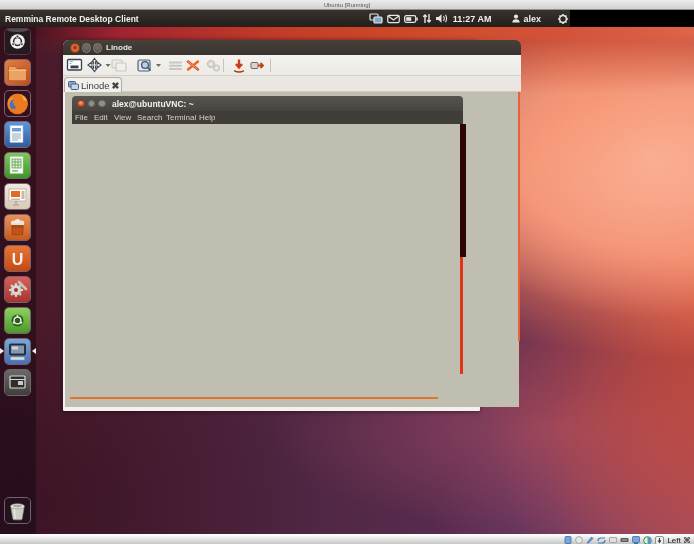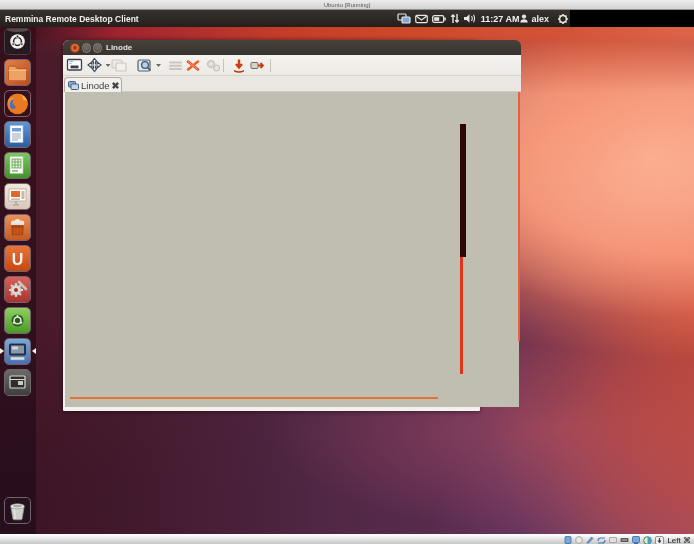--- a/index.html
+++ b/index.html
@@ -114,26 +114,26 @@
       <rect x="12.3" y="2.5" width="1.5" height="3" fill="#e8e6e2"></rect>
     </svg>
     <svg width="10" height="11" viewBox="0 0 10 11" style="margin-right:3px">
       <path d="M3 10 L3 2 M1.2 3.8 L3 2 L4.8 3.8" stroke="#e8e6e2" stroke-width="1.4" fill="none"></path>
       <path d="M7 1 L7 9 M5.2 7.2 L7 9 L8.8 7.2" stroke="#e8e6e2" stroke-width="1.4" fill="none"></path>
     </svg>
     <svg width="13" height="11" viewBox="0 0 13 11" style="margin-right:5px">
       <path d="M1 4 L3.5 4 L6.5 1.3 L6.5 9.7 L3.5 7 L1 7 Z" fill="#e8e6e2"></path>
       <path d="M8.5 3 Q10 5.5 8.5 8 M10.5 1.8 Q12.6 5.5 10.5 9.2" stroke="#e8e6e2" stroke-width="1.1" fill="none"></path>
     </svg>
-    <span class="txt" style="margin-right:0">11:27 AM</span>
+    <span class="txt" style="margin-right:20px">11:27 AM</span>
     <svg width="10" height="11" viewBox="0 0 11 11" style="margin-right:2px">
       <circle cx="5.5" cy="3.4" r="2.3" fill="#e8e6e2"></circle>
       <path d="M1.3 10 Q1.7 6.3 5.5 6.3 Q9.3 6.3 9.7 10 Z" fill="#e8e6e2"></path>
     </svg>
-    <span class="txt" style="margin-right:8px">alex</span>
+    <span class="txt" style="margin-right:16px">alex</span>
     <svg width="12" height="12" viewBox="0 0 12 12">
       <g fill="none" stroke="#e8e6e2" stroke-width="1.5">
         <circle cx="6" cy="6" r="3.4"></circle>
       </g>
       <g stroke="#e8e6e2" stroke-width="1.6">
         <path d="M6 1 L6 3 M6 9 L6 11 M1 6 L3 6 M9 6 L11 6 M2.5 2.5 L4 4 M8 8 L9.5 9.5 M9.5 2.5 L8 4 M4 8 L2.5 9.5"></path>
       </g>
       <circle cx="6" cy="6" r="1.4" fill="#2c2722"></circle>
     </svg>
   </div>
@@ -403,20 +403,34 @@
         <rect x="3" y="3" width="7.5" height="5.5" rx="1" fill="#c8d6e8" stroke="#41608a" stroke-width="1"></rect>
       </svg>
       <span class="txt">Linode</span>
       <span class="x">✖</span>
     </div>
   </div>
   <div id="viewport">
     <div id="orangeR"></div>
     <div id="orangeB"></div>
     <div id="term">
+      <div id="ttitle">
+        <div class="wbtn" style="left:5px; top:3.5px; width:7.5px; height:7.5px; background:radial-gradient(circle at 45% 35%, #f2905c 0 1px, #e25b2c 2.5px, #d04e20 4px); border:1px solid #a2401a;"></div>
+        <div class="wbtn" style="left:15.5px; top:3.5px; width:7.5px; height:7.5px; background:#8f9289; border:1px solid #6a6d64;"></div>
+        <div class="wbtn" style="left:26px; top:3.5px; width:7.5px; height:7.5px; background:#8f9289; border:1px solid #6a6d64;"></div>
+        <span class="t">alex@ubuntuVNC: ~</span>
+      </div>
+      <div id="tmenu">
+        <span style="left:3px">File</span>
+        <span style="left:22px">Edit</span>
+        <span style="left:42px">View</span>
+        <span style="left:65px">Search</span>
+        <span style="left:94px">Terminal</span>
+        <span style="left:127px">Help</span>
+      </div>
       <div id="tbody2"></div>
       <div id="redline"></div>
     </div>
   </div>
 </div>
 
 <div class="abs" id="vbbot">
   <div class="right">
     <svg width="8" height="8" viewBox="0 0 8 8">
         <rect x="1" y="0.5" width="6" height="7" rx="1" fill="#7ba7d8" stroke="#3a6ca8" stroke-width="0.8"></rect>

